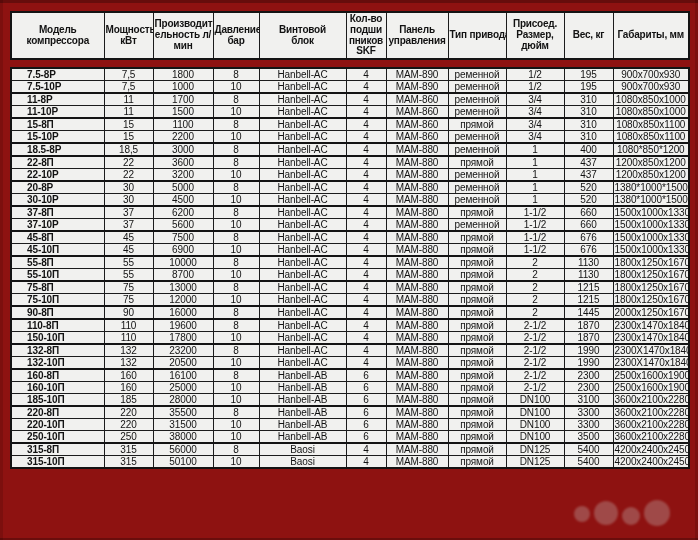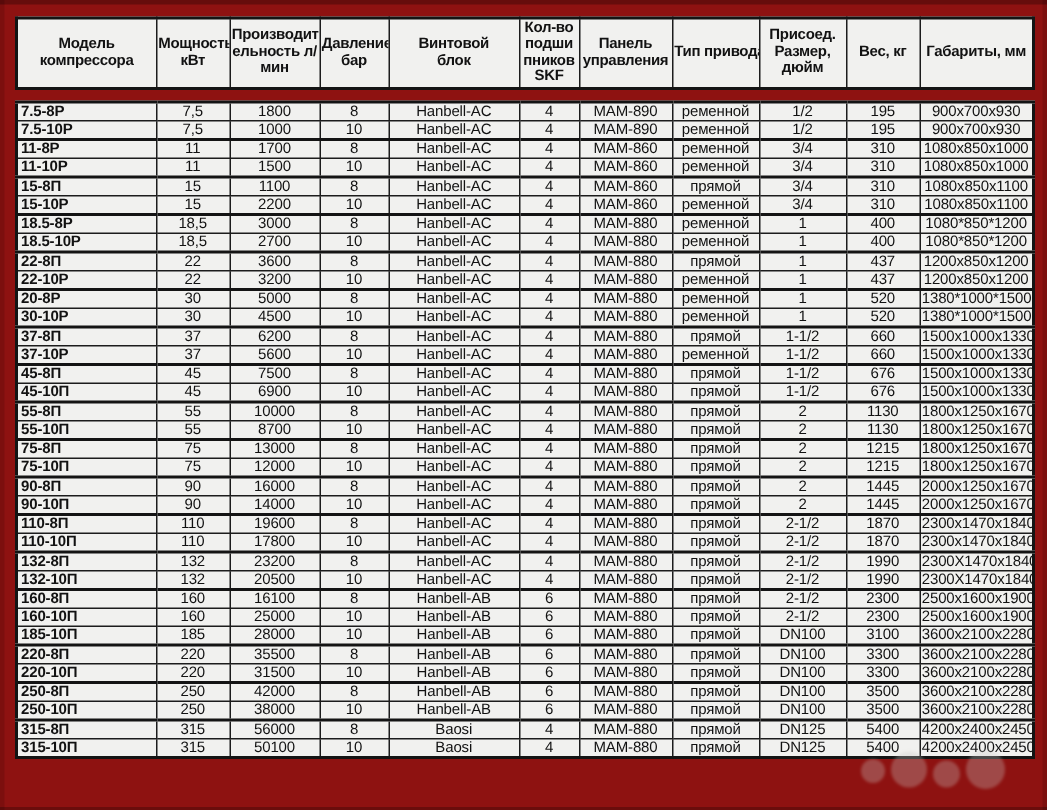--- a/index.html
+++ b/index.html
@@ -49,21 +49,21 @@
     font-size: 10px;
     line-height: 11px;
     text-align: center;
     vertical-align: middle;
     padding: 0 1px;
     letter-spacing: -0.1px;
   }
   td.model {
     text-align: left;
     font-weight: bold;
-    padding-left: 2px;
+    padding-left: 15px;
   }
   
   tbody tr.group-start td { border-top: 2px solid #141414; }
 
   
   .watermark {
     position: absolute;
     right: 12px;
     bottom: 12px;
     width: 130px;
@@ -217,33 +217,20 @@
           <td>3000</td>
           <td>8</td>
           <td>Hanbell-AC</td>
           <td>4</td>
           <td>МАМ-880</td>
           <td>ременной</td>
           <td>1</td>
           <td>400</td>
           <td>1080*850*1200</td>
         </tr>
-        <tr>
-          <td class="model">18.5-10Р</td>
-          <td>18,5</td>
-          <td>2700</td>
-          <td>10</td>
-          <td>Hanbell-AC</td>
-          <td>4</td>
-          <td>МАМ-880</td>
-          <td>ременной</td>
-          <td>1</td>
-          <td>400</td>
-          <td>1080*850*1200</td>
-        </tr>
         <tr class="group-start">
           <td class="model">22-8П</td>
           <td>22</td>
           <td>3600</td>
           <td>8</td>
           <td>Hanbell-AC</td>
           <td>4</td>
           <td>МАМ-880</td>
           <td>прямой</td>
           <td>1</td>
@@ -399,48 +386,35 @@
           <td>16000</td>
           <td>8</td>
           <td>Hanbell-AC</td>
           <td>4</td>
           <td>МАМ-880</td>
           <td>прямой</td>
           <td>2</td>
           <td>1445</td>
           <td>2000x1250x1670</td>
         </tr>
-        <tr>
-          <td class="model">90-10П</td>
-          <td>90</td>
-          <td>14000</td>
-          <td>10</td>
-          <td>Hanbell-AC</td>
-          <td>4</td>
-          <td>МАМ-880</td>
-          <td>прямой</td>
-          <td>2</td>
-          <td>1445</td>
-          <td>2000x1250x1670</td>
-        </tr>
         <tr class="group-start">
           <td class="model">110-8П</td>
           <td>110</td>
           <td>19600</td>
           <td>8</td>
           <td>Hanbell-AC</td>
           <td>4</td>
           <td>МАМ-880</td>
           <td>прямой</td>
           <td>2-1/2</td>
           <td>1870</td>
           <td>2300x1470x1840</td>
         </tr>
         <tr>
-          <td class="model">110-10П</td>
+          <td class="model">150-10П</td>
           <td>110</td>
           <td>17800</td>
           <td>10</td>
           <td>Hanbell-AC</td>
           <td>4</td>
           <td>МАМ-880</td>
           <td>прямой</td>
           <td>2-1/2</td>
           <td>1870</td>
           <td>2300x1470x1840</td>
@@ -527,33 +501,20 @@
           <td class="model">220-10П</td>
           <td>220</td>
           <td>31500</td>
           <td>10</td>
           <td>Hanbell-AB</td>
           <td>6</td>
           <td>МАМ-880</td>
           <td>прямой</td>
           <td>DN100</td>
           <td>3300</td>
-          <td>3600x2100x2280</td>
-        </tr>
-        <tr class="group-start">
-          <td class="model">250-8П</td>
-          <td>250</td>
-          <td>42000</td>
-          <td>8</td>
-          <td>Hanbell-AB</td>
-          <td>6</td>
-          <td>МАМ-880</td>
-          <td>прямой</td>
-          <td>DN100</td>
-          <td>3500</td>
           <td>3600x2100x2280</td>
         </tr>
         <tr>
           <td class="model">250-10П</td>
           <td>250</td>
           <td>38000</td>
           <td>10</td>
           <td>Hanbell-AB</td>
           <td>6</td>
           <td>МАМ-880</td>

